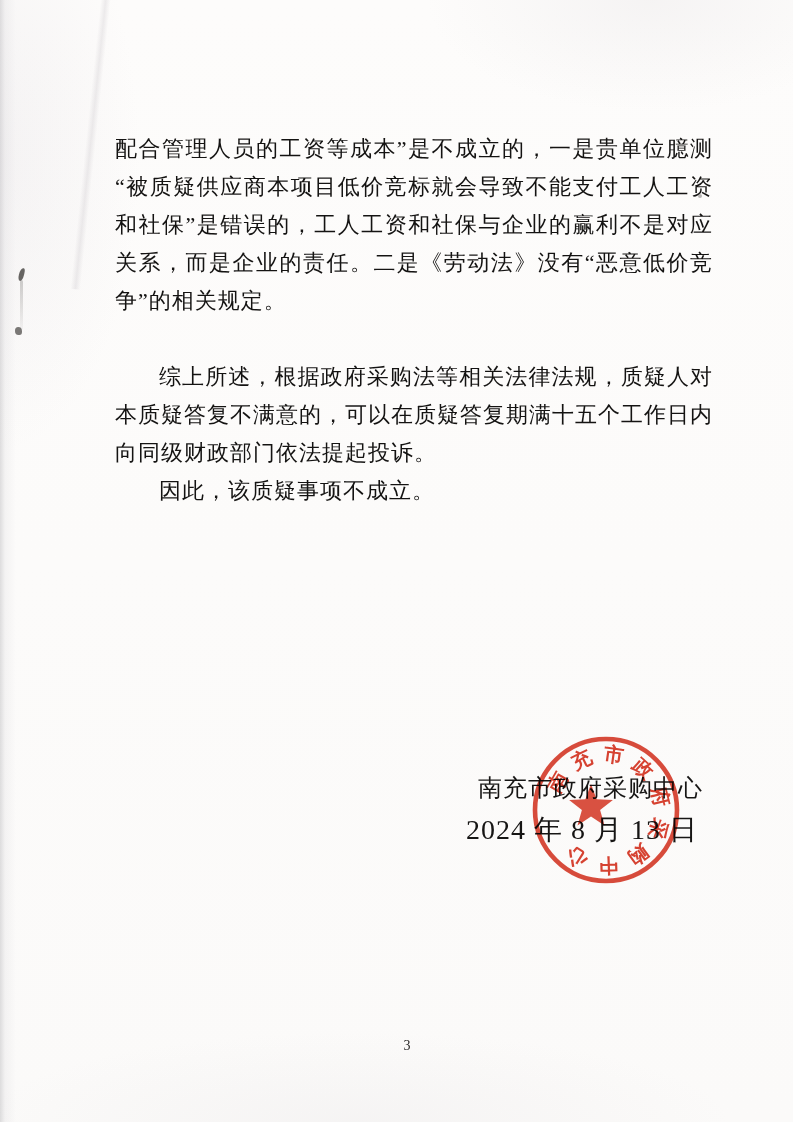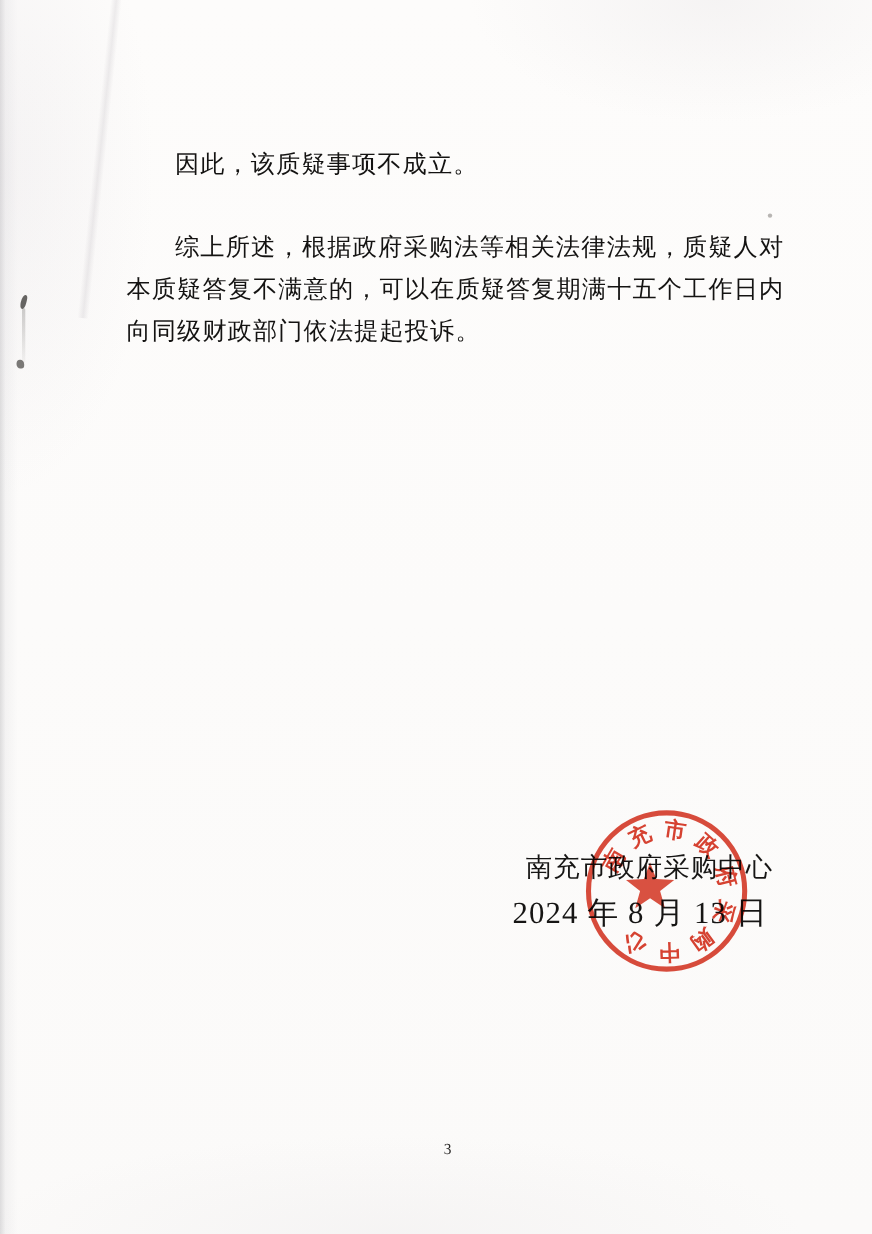--- a/index.html
+++ b/index.html
@@ -77,22 +77,23 @@
 
 <div class="scan-page">
 
   <div class="fold-shadow"></div>
   <div class="speck-trail"></div>
   <div class="speck-a"></div>
   <div class="speck-b"></div>
   <div class="dot-a"></div>
 
   <div class="body-text">
+    <p>配合管理人员的工资等成本”是不成立的，一是贵单位臆测“被质疑供应商本项目低价竞标就会导致不能支付工人工资和社保”是错误的，工人工资和社保与企业的赢利不是对应关系，而是企业的责任。二是《劳动法》没有“恶意低价竞争”的相关规定。</p>
+    <p class="indent gap-above">综上所述，根据政府采购法等相关法律法规，质疑人对本质疑答复不满意的，可以在质疑答复期满十五个工作日内向同级财政部门依法提起投诉。</p>
     <p class="indent">因此，该质疑事项不成立。</p>
-    <p class="indent gap-above">综上所述，根据政府采购法等相关法律法规，质疑人对本质疑答复不满意的，可以在质疑答复期满十五个工作日内向同级财政部门依法提起投诉。</p>
   </div>
 
   <div class="sig-org">南充市政府采购中心</div>
   <div class="sig-date">2024 年 8 月 13 日</div>
 
   <div class="seal">
     <svg viewBox="0 0 154 154" xmlns="http://www.w3.org/2000/svg">
       <circle cx="77" cy="77" r="71" fill="none" stroke="#d63422" stroke-width="4.6" opacity=".95"></circle>
       <polygon points="62,51 67.6,66.2 83.9,66.9 71.1,77 75.5,92.6 62,83.6 48.5,92.6 52.9,77 40.1,66.9 56.4,66.2" fill="#d63422" opacity=".92"></polygon>
       <g font-size="20">

